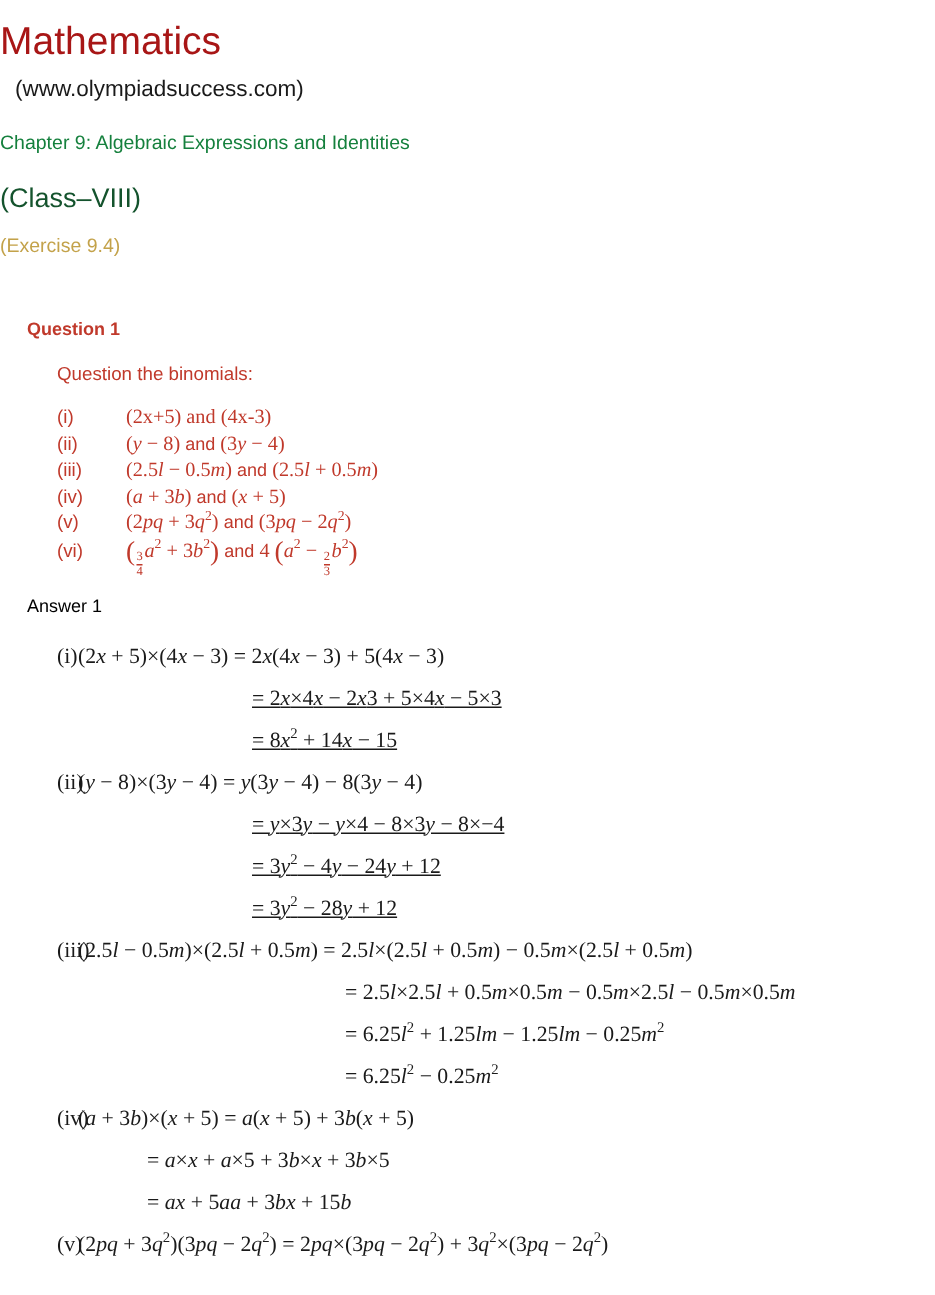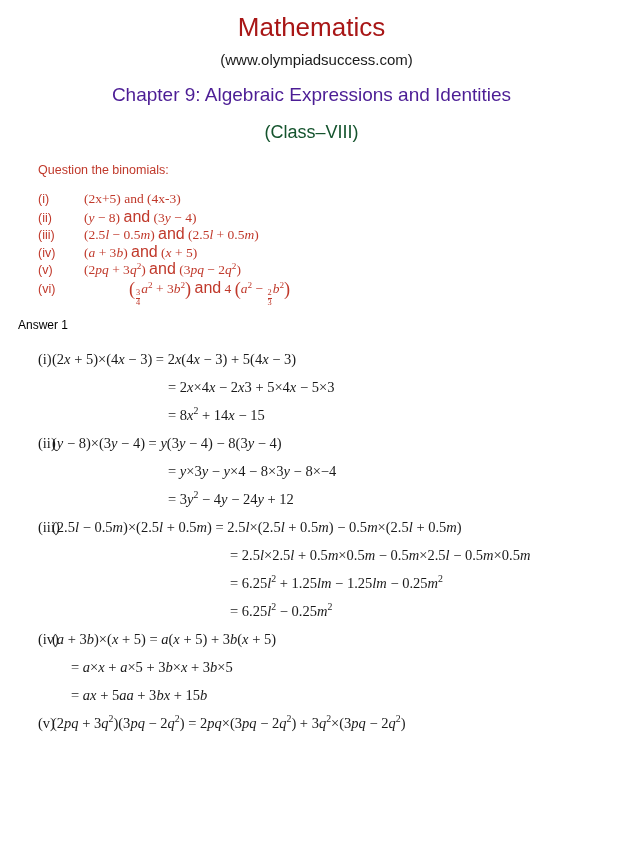--- a/index.html
+++ b/index.html
@@ -16,39 +16,39 @@
   }
 
   .page {
     position: relative;
     width: 623px;
     height: 863px;
     background: #ffffff;
   }
 
   
-  .hdr { text-align: center; }
+  .hdr { }
 
   .hdr-title {
     font-size: 26px;
     color: #a81616;
     margin-top: 10px;
     line-height: 34px;
     font-weight: normal;
   }
   .hdr-site {
     font-size: 15px;
     color: #1a1a1a;
     line-height: 26px;
     margin-top: 3px;
     margin-left: 10px;
   }
   .hdr-chapter {
-    font-size: 19px;
-    color: #4c1d95;
+    font-size: 13px;
+    color: #15803d;
     line-height: 30px;
     margin-top: 7px;
   }
   .hdr-class {
     font-size: 18px;
     color: #14532d;
     line-height: 30px;
     margin-top: 7px;
   }
   .hdr-exercise {
@@ -74,31 +74,31 @@
     margin: 13px 0 0 38px;
     color: #c0392b;
     font-size: 12.5px;
   }
   .q-row {
     display: flex;
     align-items: baseline;
     line-height: 17.5px;
     height: 17.5px;
   }
-  .q-row.tall { height: 20px; line-height: 20px; gap: 45px; }
+  .q-row.tall { height: 20px; line-height: 20px; }
   .q-num {
     width: 46px;
     flex: 0 0 46px;
     font-family: "Liberation Sans", sans-serif;
   }
   .q-expr {
     font-family: "Liberation Serif", serif;
     font-size: 13.5px;
   }
-  .q-expr .sans { font-family: "Liberation Sans", sans-serif; font-size: 16px; }
+  .q-expr .sans { font-family: "Liberation Sans", sans-serif; font-size: 12px; }
   i.v { font-style: italic; }
 
   
   .a-head {
     font-size: 12px;
     font-weight: normal;
     color: #000000;
     margin: 20px 0 0 18px;
   }
   .a-body {
@@ -116,23 +116,23 @@
   .a-num {
     width: 52px;
     flex: 0 0 52px;
     text-align: left;
     padding-left: 38px;
     box-sizing: border-box;
     font-family: "Liberation Serif", serif;
   }
   .a-eq { white-space: nowrap; }
   
-  .ind-1 { padding-left: 168px; }
+  .ind-1 { padding-left: 168px; text-decoration: underline; }
   .ind-3 { padding-left: 230px; }
-  .ind-4 { padding-left: 71px; }
+  .ind-4 { padding-left: 98px; }
 
   sup { font-size: 0.68em; vertical-align: super; line-height: 0; }
 
   
   .frac {
     display: inline-flex;
     flex-direction: column;
     vertical-align: -0.35em;
     text-align: center;
     font-size: 0.62em;
@@ -149,22 +149,24 @@
 </head>
 <body>
 
 <div class="page">
 
   <div class="hdr">
     <div class="hdr-title">Mathematics</div>
     <div class="hdr-site">(www.olympiadsuccess.com)</div>
     <div class="hdr-chapter">Chapter 9: Algebraic Expressions and Identities</div>
     <div class="hdr-class">(Class–VIII)</div>
+    <div class="hdr-exercise">(Exercise 9.4)</div>
   </div>
 
+  <div class="q-head">Question 1</div>
   <div class="q-intro">Question the binomials:</div>
 
   <div class="q-list">
 
     <div class="q-row">
       <span class="q-num">(i)</span>
       <span class="q-expr sans">(2x+5) and (4x-3)</span>
     </div>
 
     <div class="q-row">
@@ -218,20 +220,23 @@
     <div class="a-row">
       <span class="a-num">(ii)</span>
       <span class="a-eq">(<i class="v">y</i> − 8)×(3<i class="v">y</i> − 4) = <i class="v">y</i>(3<i class="v">y</i> − 4) − 8(3<i class="v">y</i> − 4)</span>
     </div>
     <div class="a-row">
       <span class="a-eq ind-1">= <i class="v">y</i>×3<i class="v">y</i> − <i class="v">y</i>×4 − 8×3<i class="v">y</i> − 8×−4</span>
     </div>
     <div class="a-row">
       <span class="a-eq ind-1">= 3<i class="v">y</i><sup>2</sup> − 4<i class="v">y</i> − 24<i class="v">y</i> + 12</span>
     </div>
+    <div class="a-row">
+      <span class="a-eq ind-1">= 3<i class="v">y</i><sup>2</sup> − 28<i class="v">y</i> + 12</span>
+    </div>
 
     <div class="a-row">
       <span class="a-num">(iii)</span>
       <span class="a-eq">(2.5<i class="v">l</i> − 0.5<i class="v">m</i>)×(2.5<i class="v">l</i> + 0.5<i class="v">m</i>) = 2.5<i class="v">l</i>×(2.5<i class="v">l</i> + 0.5<i class="v">m</i>) − 0.5<i class="v">m</i>×(2.5<i class="v">l</i> + 0.5<i class="v">m</i>)</span>
     </div>
     <div class="a-row">
       <span class="a-eq ind-3">= 2.5<i class="v">l</i>×2.5<i class="v">l</i> + 0.5<i class="v">m</i>×0.5<i class="v">m</i> − 0.5<i class="v">m</i>×2.5<i class="v">l</i> − 0.5<i class="v">m</i>×0.5<i class="v">m</i></span>
     </div>
     <div class="a-row">
       <span class="a-eq ind-3">= 6.25<i class="v">l</i><sup>2</sup> + 1.25<i class="v">lm</i> − 1.25<i class="v">lm</i> − 0.25<i class="v">m</i><sup>2</sup></span>

